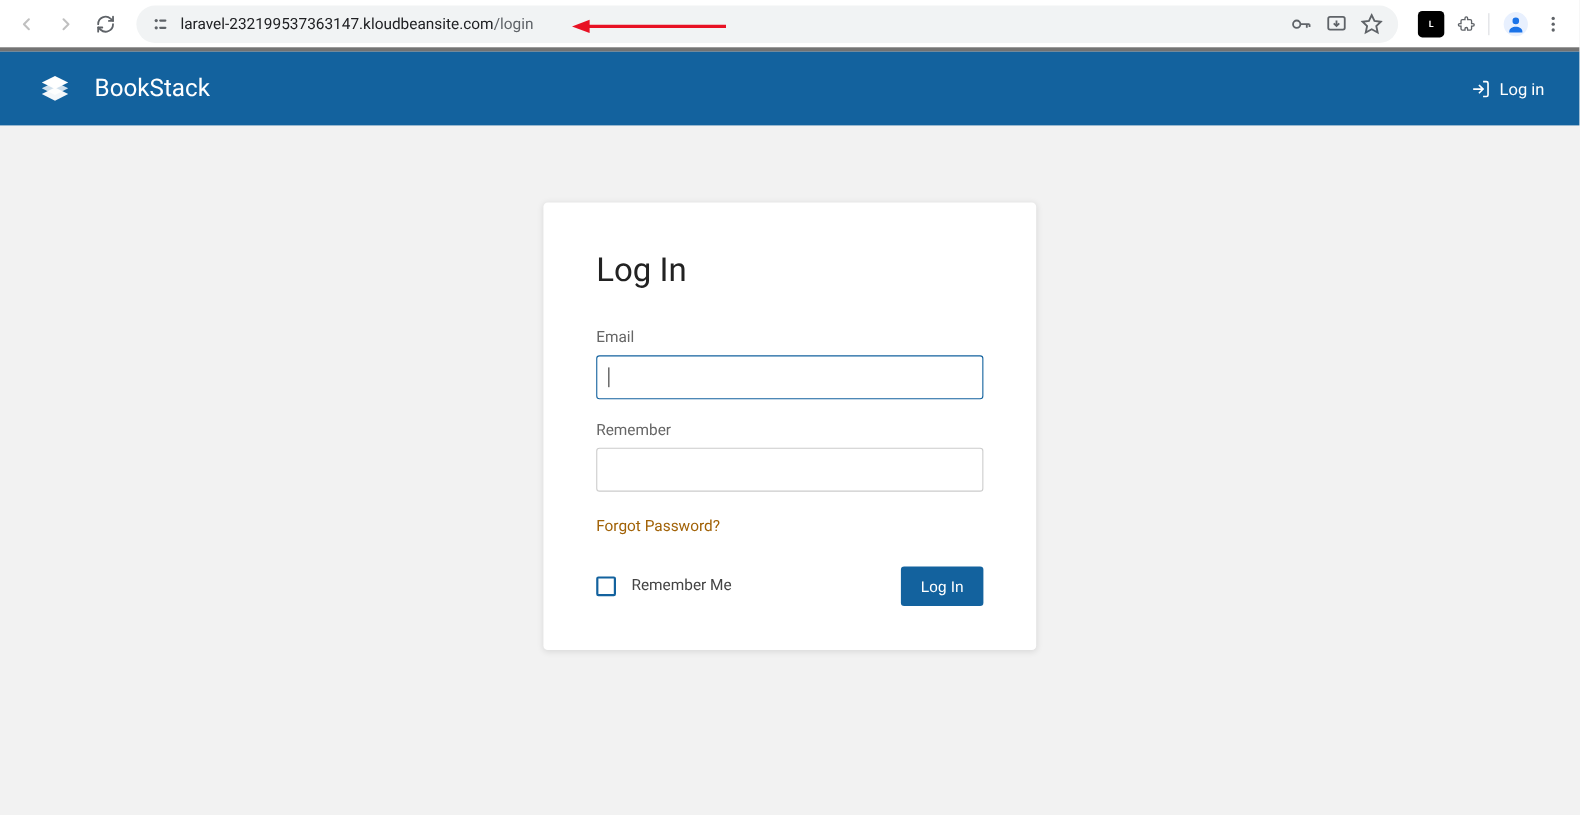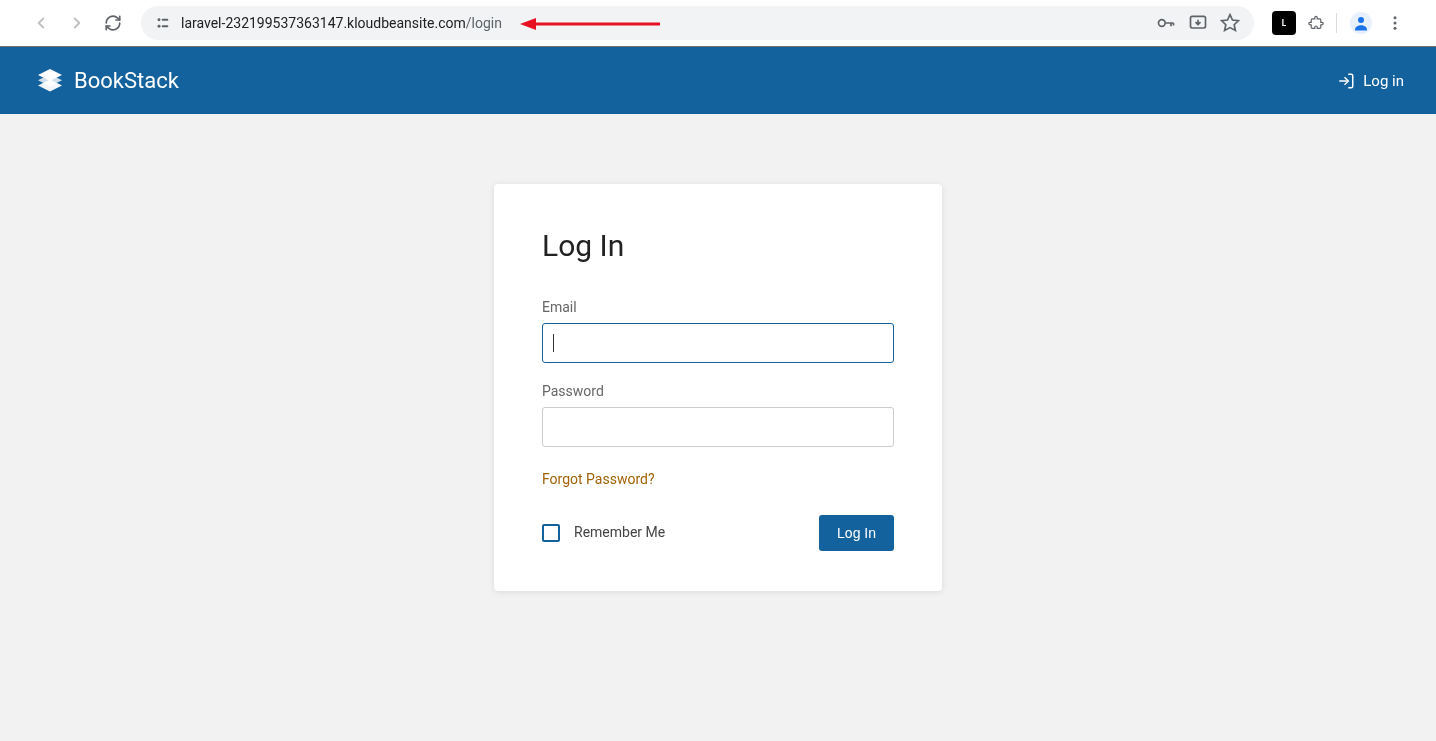--- a/index.html
+++ b/index.html
@@ -15,23 +15,23 @@
       height: 741px;
       overflow: hidden;
     }
     
     
     .browser-chrome {
       height: 47px;
       background: #ffffff;
       display: flex;
       align-items: center;
-      padding: 0 27px;
+      padding: 0 10px;
       gap: 8px;
-      border-bottom: 1px solid #737373;
+      border-bottom: 4px solid #737373;
     }
     
     .nav-btn {
       width: 28px;
       height: 28px;
       display: flex;
       align-items: center;
       justify-content: center;
       border-radius: 50%;
       color: #5f6368;
@@ -148,21 +148,21 @@
       background: #13629e;
       display: flex;
       align-items: center;
       padding: 0 32px;
       justify-content: space-between;
     }
     
     .logo-area {
       display: flex;
       align-items: center;
-      gap: 6px;
+      gap: 18px;
     }
     
     .logo-icon {
       width: 36px;
       height: 36px;
     }
     
     .logo-text {
       color: #fff;
       font-size: 22px;
@@ -397,21 +397,21 @@
     <h1 class="card-title">Log In</h1>
     
     <div class="form-group">
       <label class="form-label">Email</label>
       <div class="cursor-line">
         <input type="text" class="form-input focused" style="">
       </div>
     </div>
     
     <div class="form-group">
-      <label class="form-label">Password</label>
+      <label class="form-label">Remember</label>
       <input type="password" class="form-input" style="">
     </div>
     
     <a href="#" class="forgot-link">Forgot Password?</a>
     
     <div class="form-footer">
       <div class="checkbox-area">
         <div class="checkbox"></div>
         <span class="checkbox-label">Remember Me</span>
       </div>

